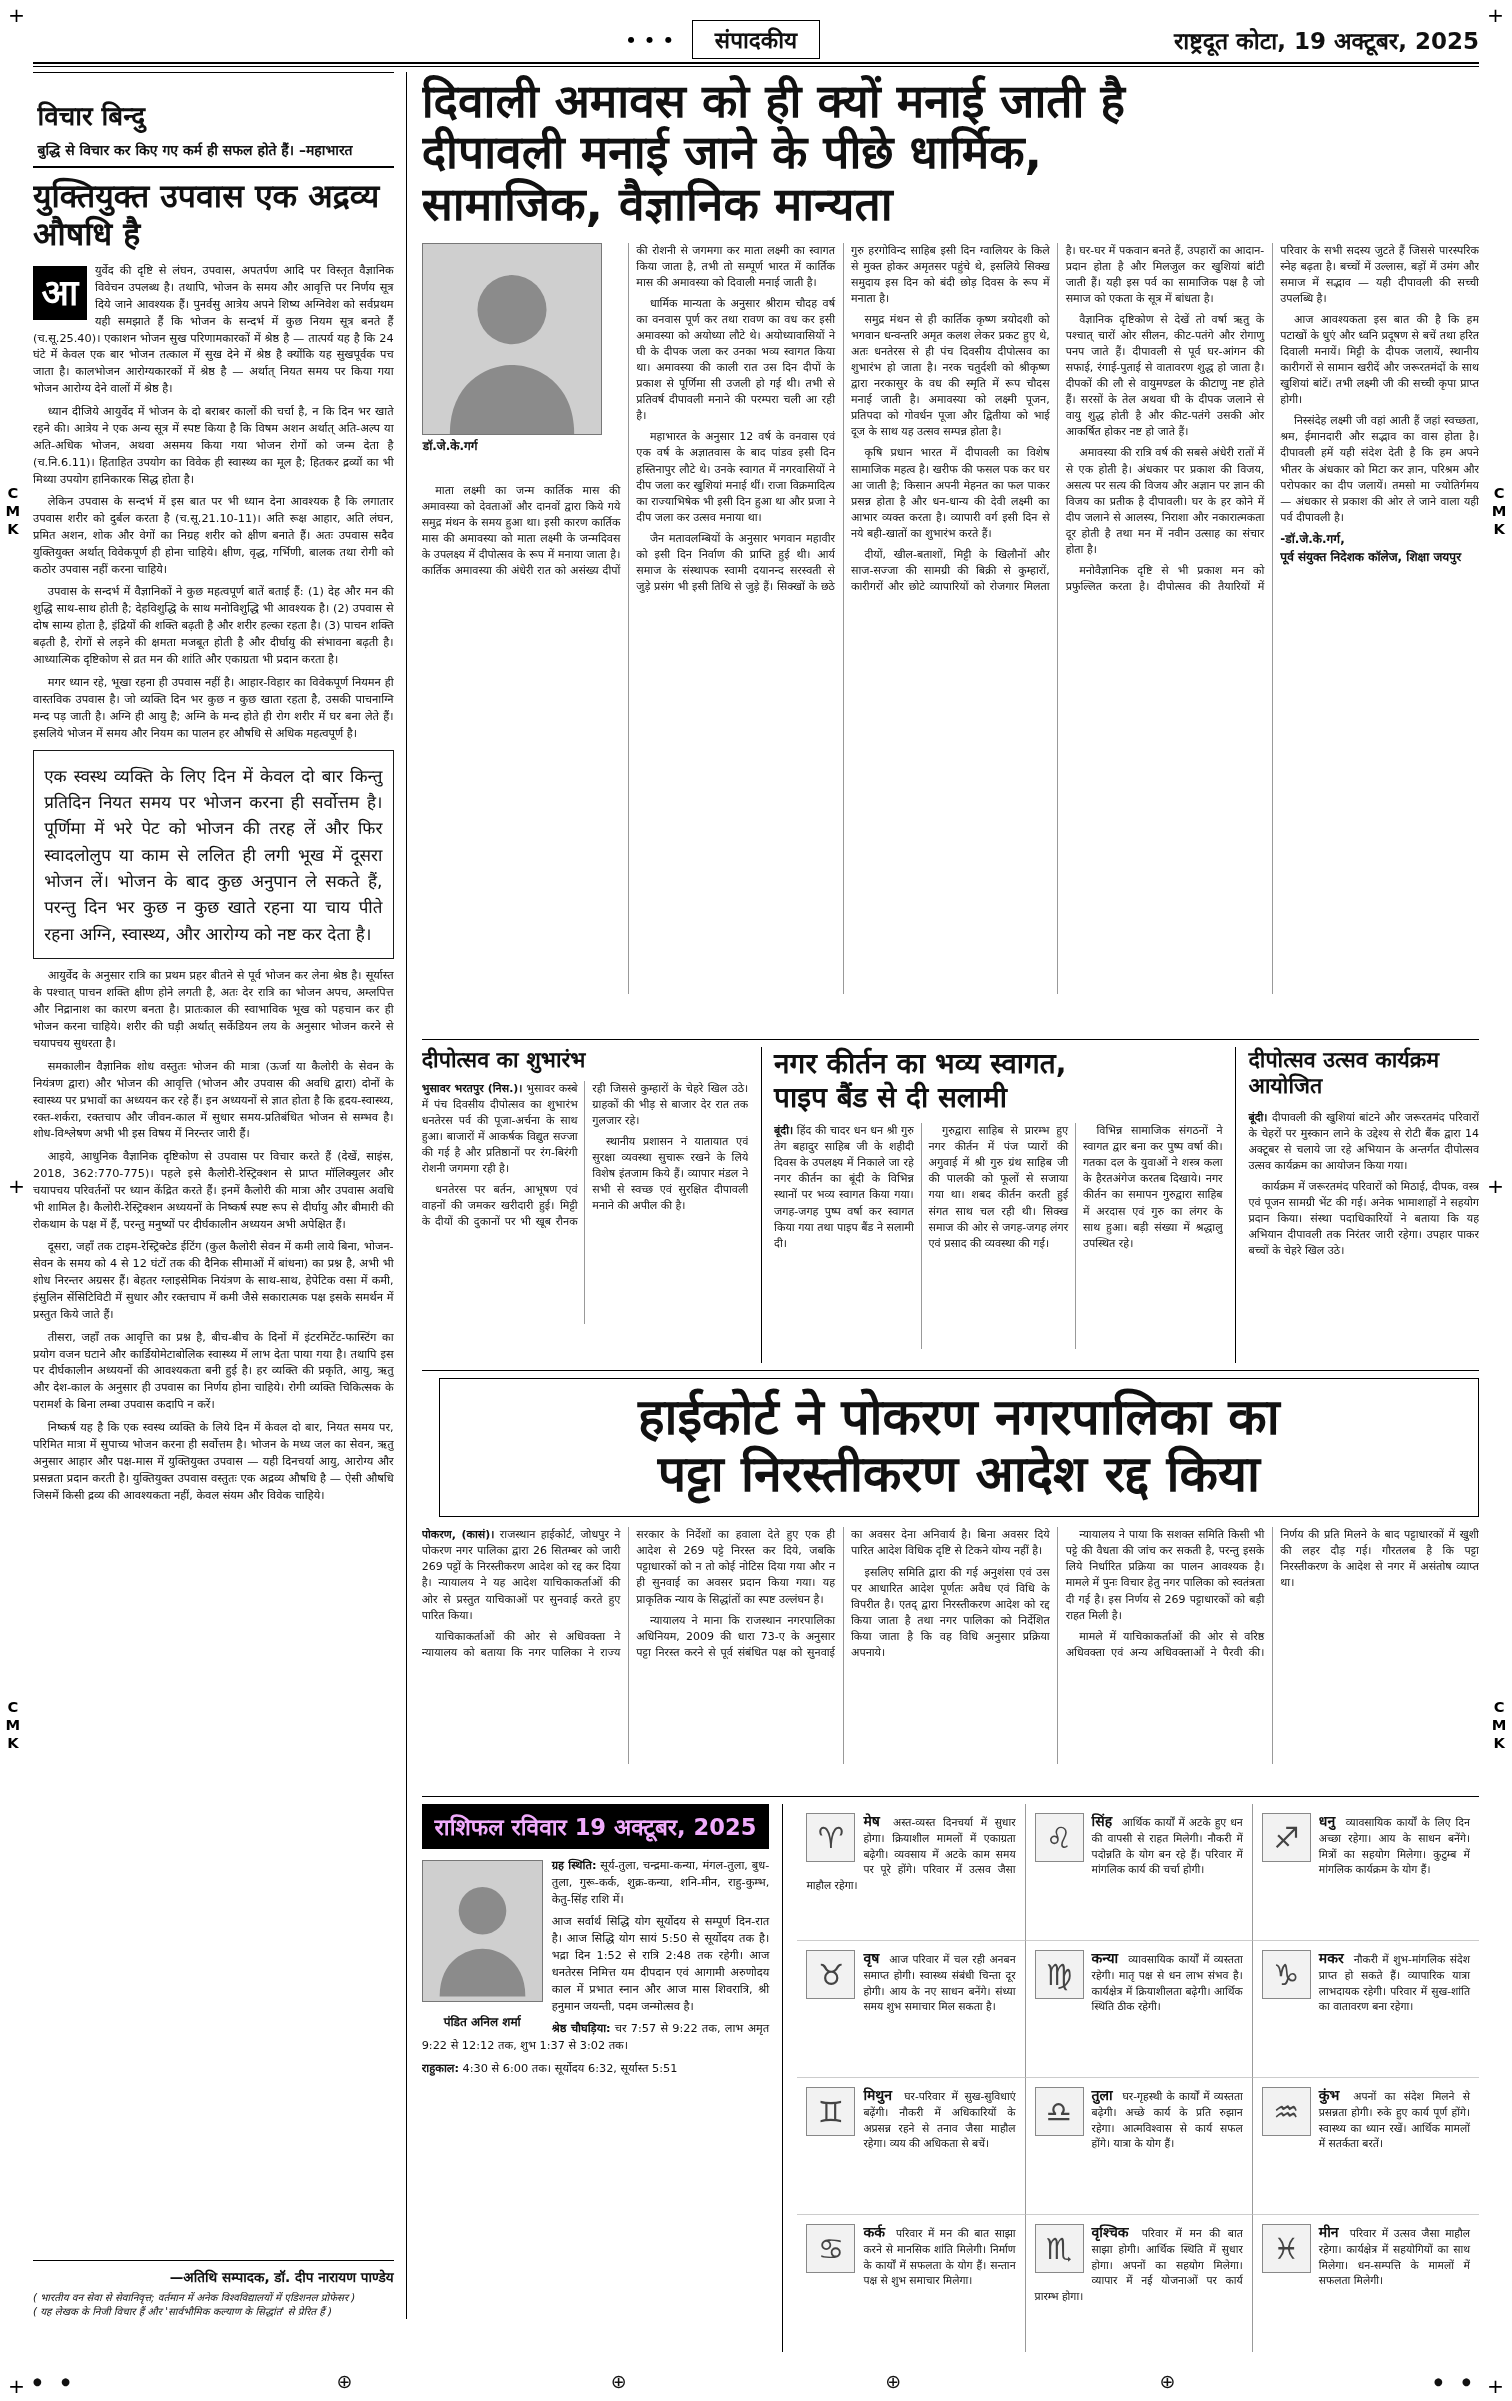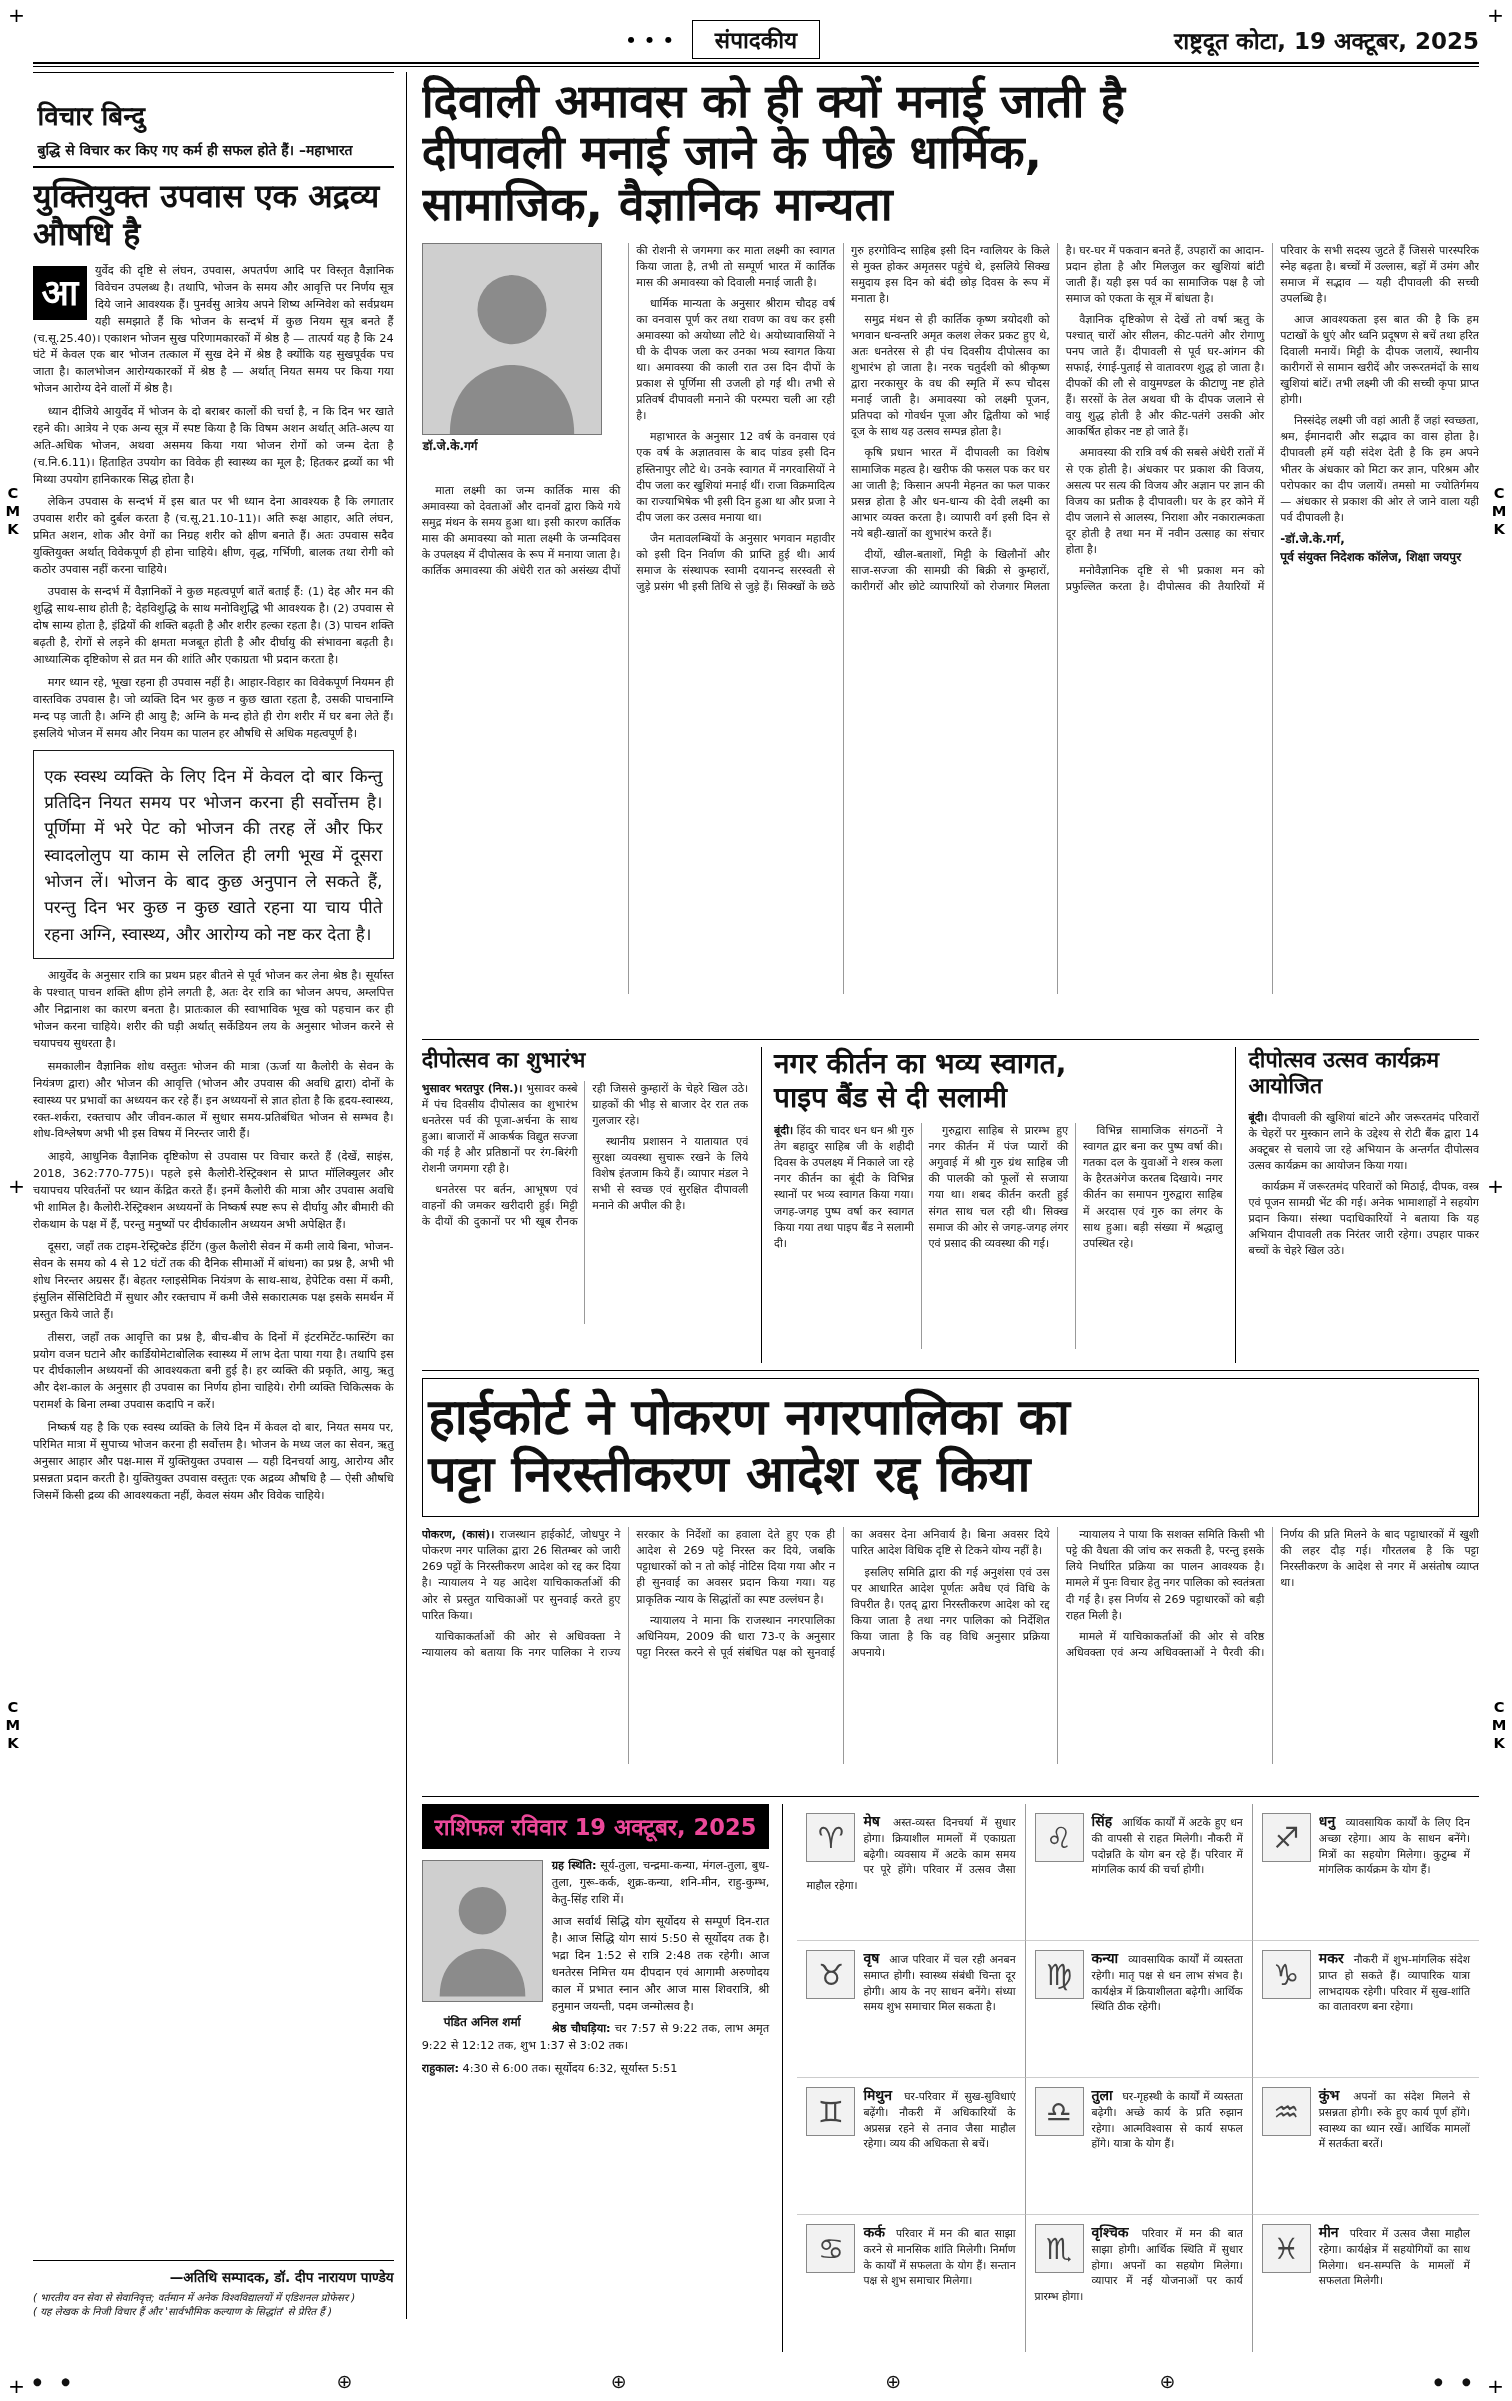--- a/index.html
+++ b/index.html
@@ -72,28 +72,28 @@
   .mb-b { border-left:0.6px solid #000; border-right:0.6px solid #000; padding:0 12.4px; }
   .mb-c { padding-left:12.4px; }
   .mb-h2 { font-size:21.5px; font-weight:bold; line-height:1.2; margin-bottom:8px; }
   .mb-h2-big { font-size:28px; font-weight:bold; line-height:1.22; margin-bottom:8px; }
   .mb-body-a { height:243px; }
   .mb-body-b { height:226px; }
   .mb-body-c { height:248px;margin-top:11px; }
 
   
   .highcourt { height:412px; overflow:hidden; }
-  .hc-headbox { border:1.1px solid #000; padding:10.2px 5.6px 12.4px; 
-                font-size:50px; font-weight:bold; line-height:1.15; margin-bottom:10.2px; }
+  .hc-headbox { border:1.1px solid #000; padding:10.2px 5.6px 12.4px; text-align:center;
+                font-size:50px; font-weight:bold; line-height:1.15; margin-bottom:10.2px;margin-left:17px; }
   .hc-body { height:237px; }
 
   
   .rashifal { display:grid; grid-template-columns: 361px 1fr; column-gap:14.7px; height:548px; overflow:hidden; }
   .rf-left { border-right:0.6px solid #000; padding-right:12.4px; overflow:hidden; }
-  .rf-banner { background:#000; color:#ec4899; font-size:22.6px; font-weight:bold; text-align:center;
+  .rf-banner { background:#000; color:#f0abfc; font-size:22.6px; font-weight:bold; text-align:center;
                padding:6.8px 3.4px; margin-bottom:9px; }
   .rf-photo-wrap { float:left; width:121px; margin:2.3px 9px 3.4px 0; }
   .rf-photo { width:121px; height:142px; background:#cfcfcf; border:0.6px solid #777; }
   .rf-photo svg { width:100%; height:100%; display:block; }
   .rf-photo-cap { font-size:12px; font-weight:bold; text-align:center; padding-top:11px; }
   .rf-left p { font-size:11.3px; line-height:1.5; text-align:justify; margin-bottom:5.6px; }
   .rf-grid { display:grid; grid-auto-flow:column; grid-template-rows:repeat(4,1fr);
              grid-template-columns:repeat(3,1fr); overflow:hidden; }
   .zcell { padding:6.8px 9px; font-size:10.7px; line-height:1.45; text-align:justify; overflow:hidden; }
   .rf-grid > .zcell:nth-child(n+5) { border-left:0.6px solid #999; }

